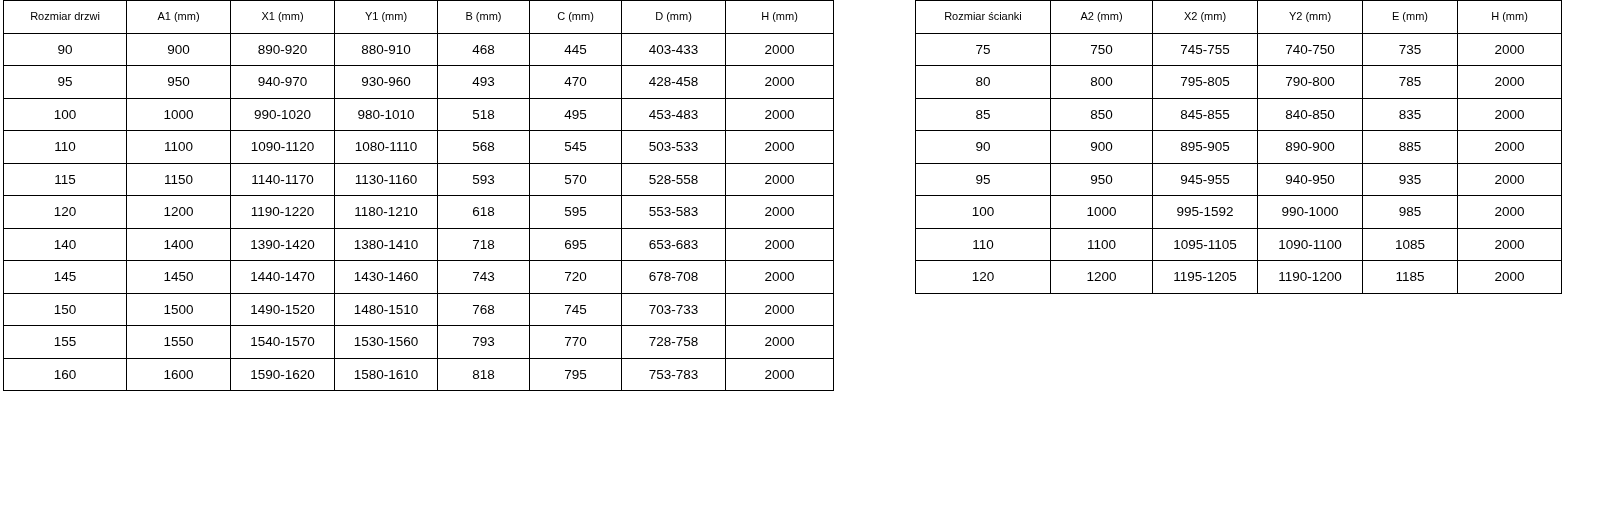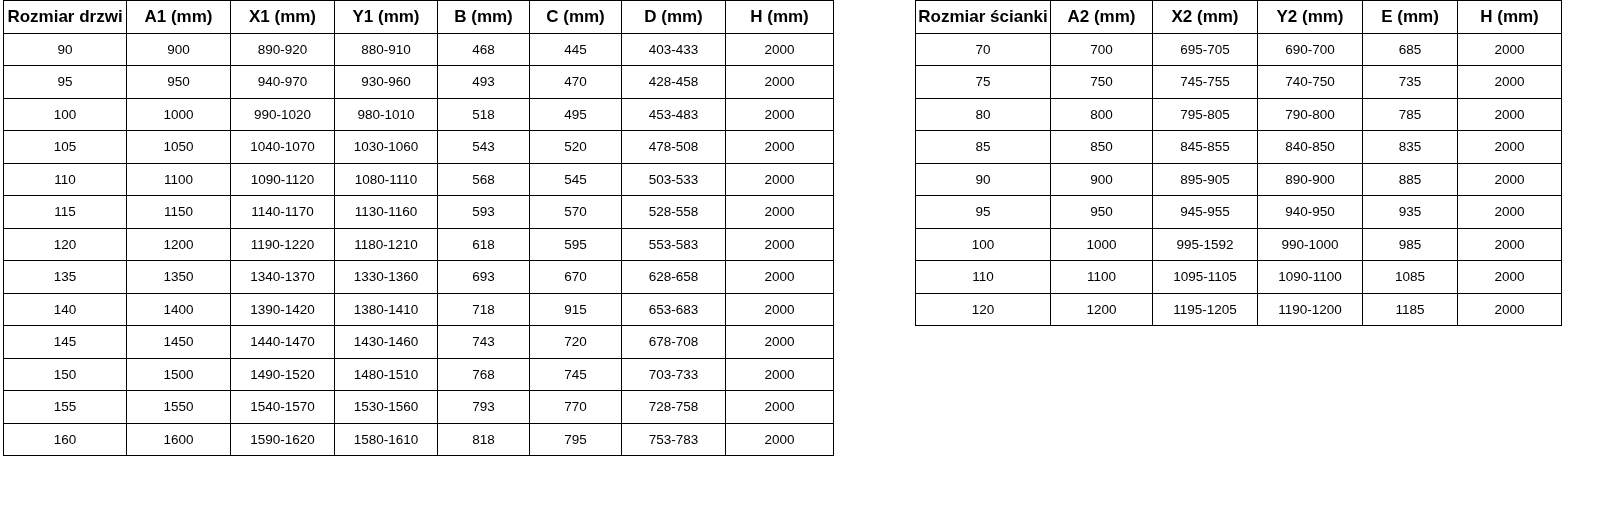--- a/index.html
+++ b/index.html
@@ -35,22 +35,22 @@
     border: 1px solid #000000;
     text-align: center;
     vertical-align: middle;
     font-size: 13.5px;
     line-height: 1;
     padding: 0;
     height: 31.5px;
     white-space: nowrap;
   }
   table.data th {
-    font-weight: bold;
-    font-size: 17px;
+    font-weight: normal;
+    font-size: 11px;
   }
   table.data td {
     font-weight: normal;
   }
 
   
   #doors-table col.c0 { width: 123px; }
   #doors-table col.c1 { width: 104px; }
   #doors-table col.c2 { width: 104px; }
   #doors-table col.c3 { width: 103px; }
@@ -121,30 +121,20 @@
           <td>100</td>
           <td>1000</td>
           <td>990-1020</td>
           <td>980-1010</td>
           <td>518</td>
           <td>495</td>
           <td>453-483</td>
           <td>2000</td>
         </tr>
         <tr>
-          <td>105</td>
-          <td>1050</td>
-          <td>1040-1070</td>
-          <td>1030-1060</td>
-          <td>543</td>
-          <td>520</td>
-          <td>478-508</td>
-          <td>2000</td>
-        </tr>
-        <tr>
           <td>110</td>
           <td>1100</td>
           <td>1090-1120</td>
           <td>1080-1110</td>
           <td>568</td>
           <td>545</td>
           <td>503-533</td>
           <td>2000</td>
         </tr>
         <tr>
@@ -161,36 +151,26 @@
           <td>120</td>
           <td>1200</td>
           <td>1190-1220</td>
           <td>1180-1210</td>
           <td>618</td>
           <td>595</td>
           <td>553-583</td>
           <td>2000</td>
         </tr>
         <tr>
-          <td>135</td>
-          <td>1350</td>
-          <td>1340-1370</td>
-          <td>1330-1360</td>
-          <td>693</td>
-          <td>670</td>
-          <td>628-658</td>
-          <td>2000</td>
-        </tr>
-        <tr>
           <td>140</td>
           <td>1400</td>
           <td>1390-1420</td>
           <td>1380-1410</td>
           <td>718</td>
-          <td>915</td>
+          <td>695</td>
           <td>653-683</td>
           <td>2000</td>
         </tr>
         <tr>
           <td>145</td>
           <td>1450</td>
           <td>1440-1470</td>
           <td>1430-1460</td>
           <td>743</td>
           <td>720</td>
@@ -246,28 +226,20 @@
           <th>Rozmiar ścianki</th>
           <th>A2 (mm)</th>
           <th>X2 (mm)</th>
           <th>Y2 (mm)</th>
           <th>E (mm)</th>
           <th>H (mm)</th>
         </tr>
       </thead>
       <tbody>
         <tr>
-          <td>70</td>
-          <td>700</td>
-          <td>695-705</td>
-          <td>690-700</td>
-          <td>685</td>
-          <td>2000</td>
-        </tr>
-        <tr>
           <td>75</td>
           <td>750</td>
           <td>745-755</td>
           <td>740-750</td>
           <td>735</td>
           <td>2000</td>
         </tr>
         <tr>
           <td>80</td>
           <td>800</td>

